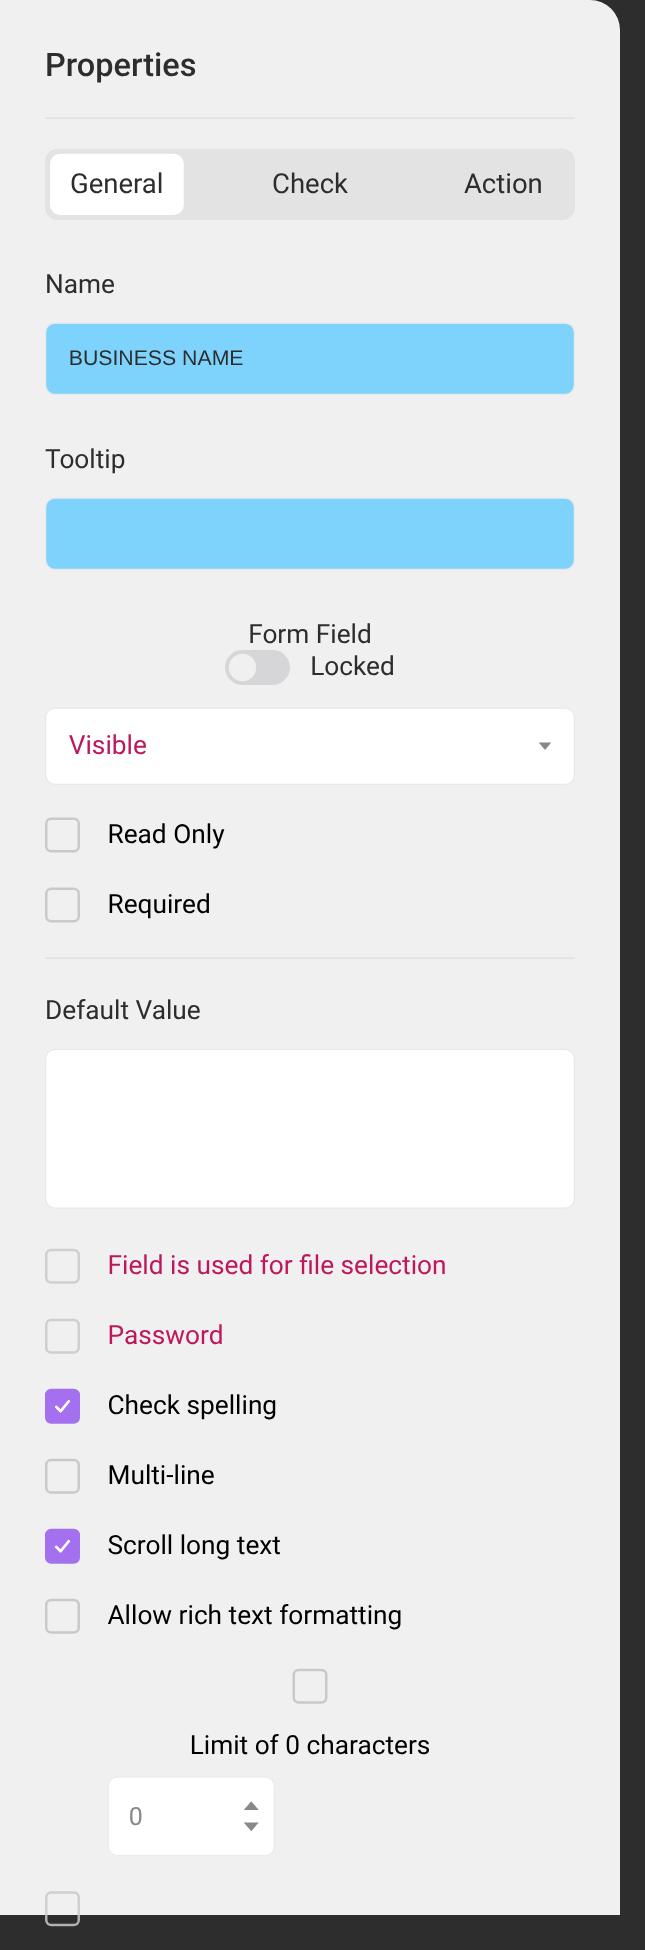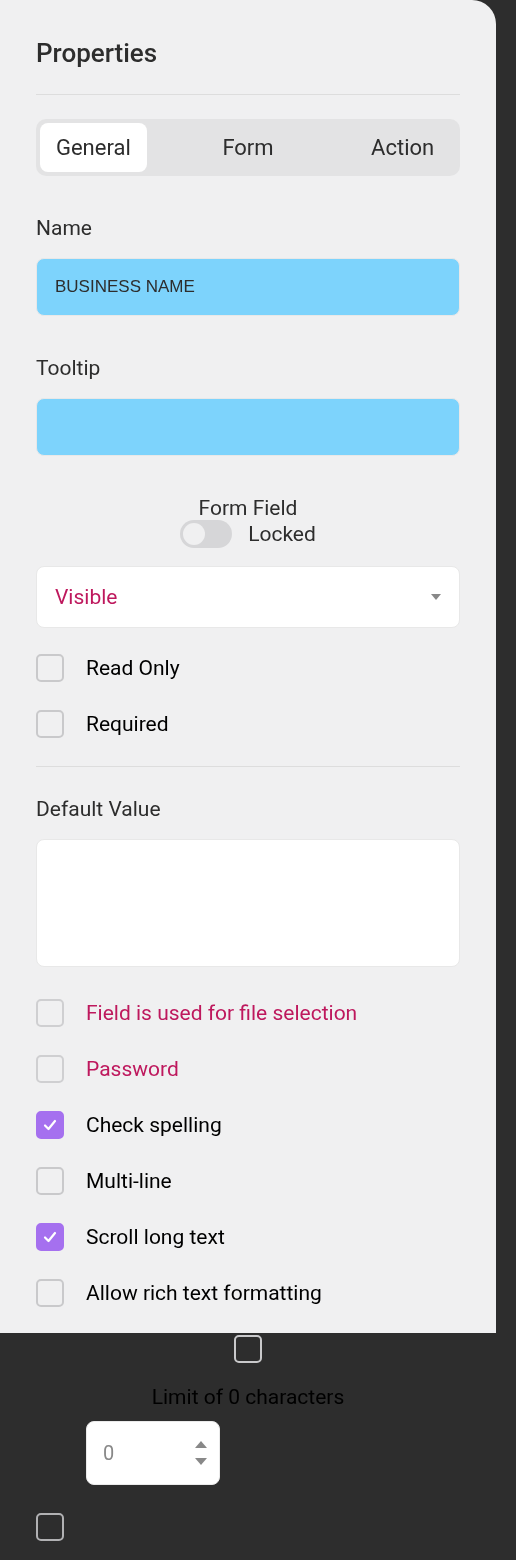--- a/index.html
+++ b/index.html
@@ -5,21 +5,21 @@
     * { box-sizing: border-box; margin: 0; padding: 0; }
     html, body { width: 516px; height: 1560px; overflow: hidden; }
     body {
       font-family: -apple-system, BlinkMacSystemFont, "Segoe UI", Roboto, sans-serif;
       background: #2d2d2d;
       display: flex;
     }
     .panel {
       background: #f0f0f1;
       width: 496px;
-      height: 1333px;
+      height: 1532px;
       border-top-right-radius: 24px;
       padding: 38px 36px 0 36px;
       position: relative;
     }
     .panel-title {
       font-size: 26px;
       font-weight: 500;
       color: #2d2d2d;
       margin-bottom: 26px;
     }
@@ -221,21 +221,21 @@
   </style>
 </head>
 <body>
 
 <div class="panel">
   <div class="panel-title">Properties</div>
   <hr class="hr">
 
   <div class="tabs">
     <div class="tab active">General</div>
-    <div class="tab">Form</div>
+    <div class="tab">Check</div>
     <div class="tab">Action</div>
   </div>
 
   <div class="field-group">
     <div class="section-label">Name</div>
     <input class="text-input" type="text" value="BUSINESS NAME" style="">
   </div>
 
   <div class="field-group">
     <div class="section-label">Tooltip</div>

